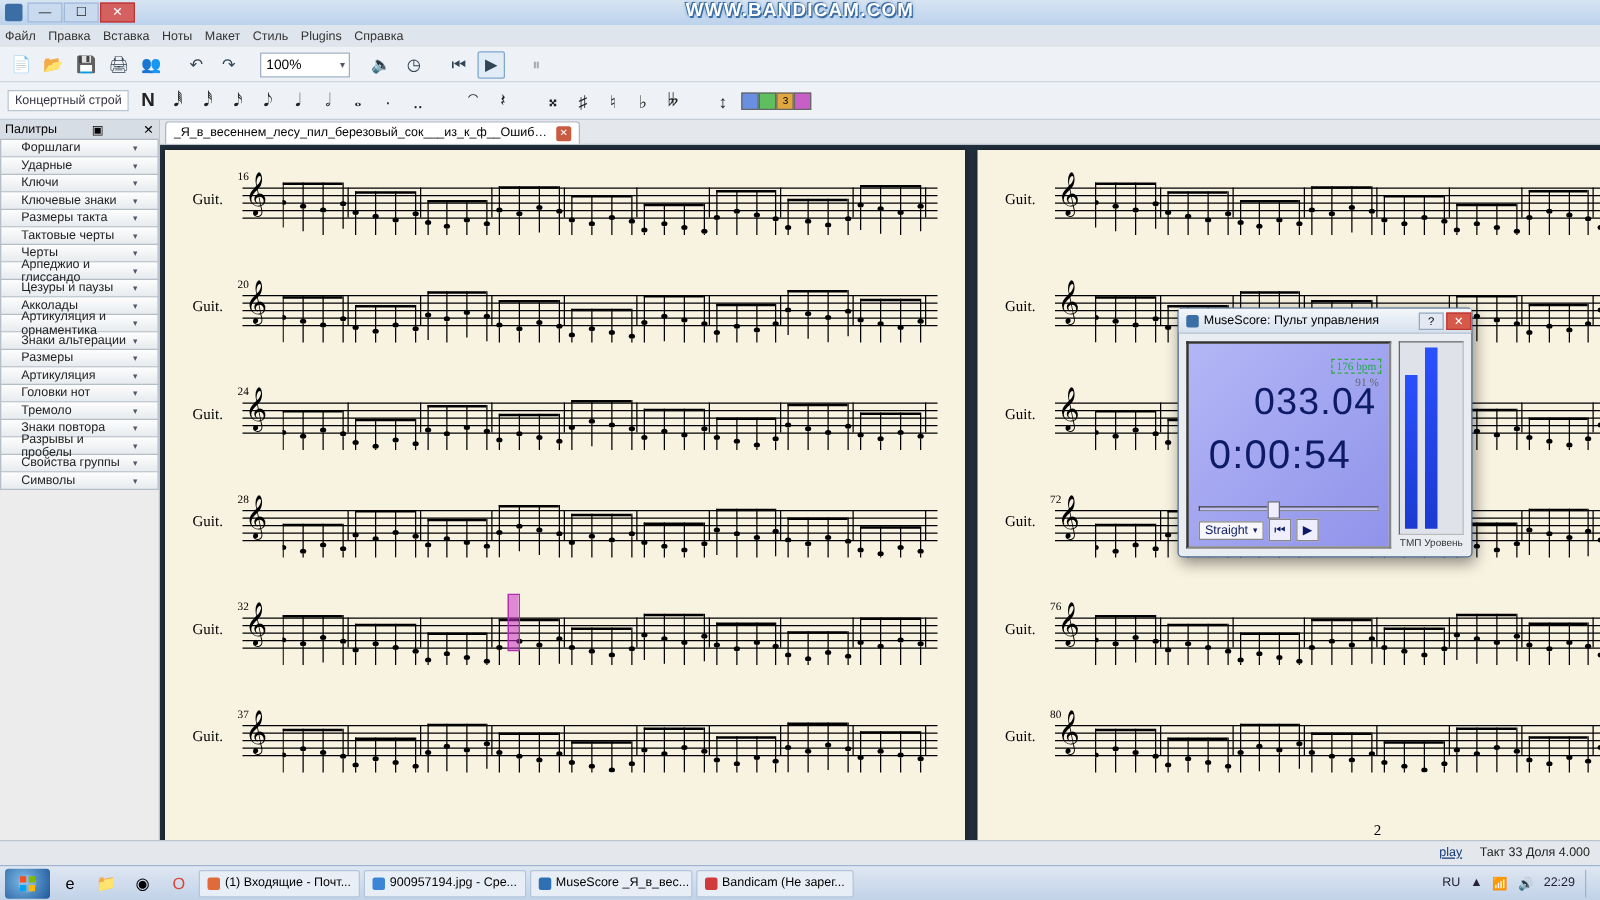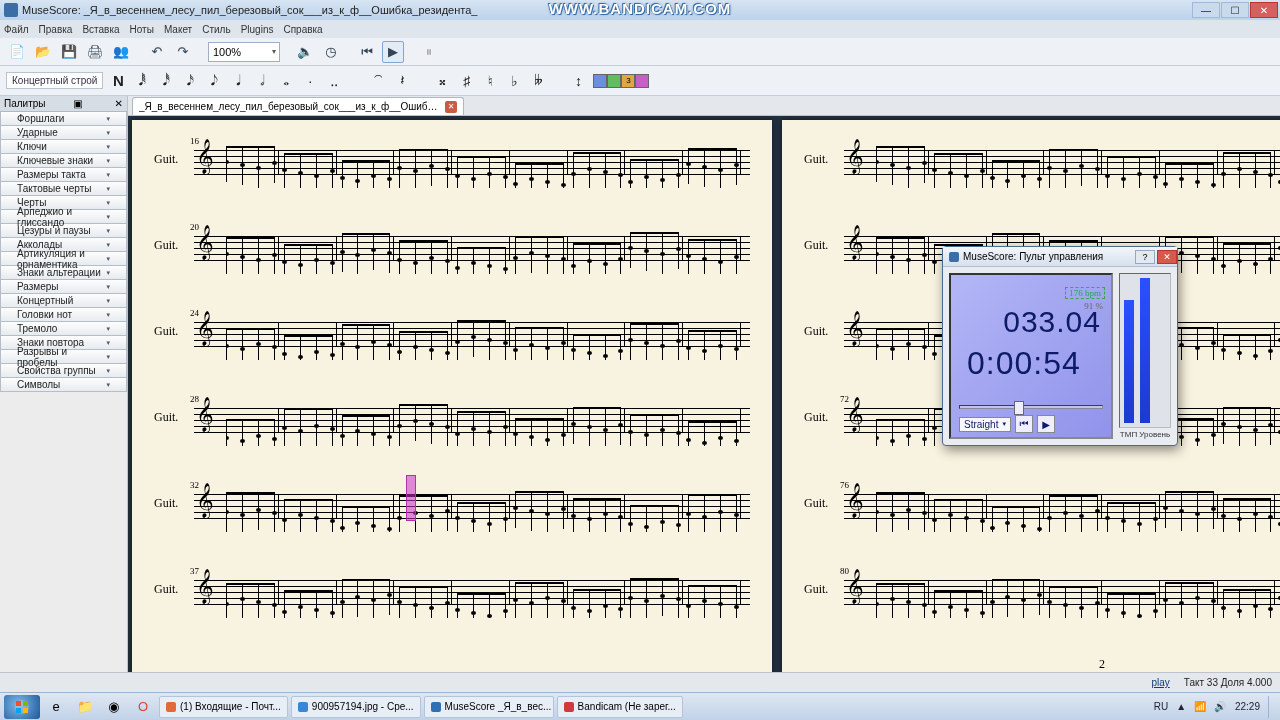--- a/index.html
+++ b/index.html
@@ -100,21 +100,20 @@
 .tbicon { width: 26px; height: 24px; display: flex; align-items: center; justify-content: center; font-size: 13px; cursor: pointer; border-radius: 2px; }
 .tasktab { height: 22px; max-width: 130px; background: #e8eef6; border: 1px solid #b3c5db; border-radius: 2px; display: flex; align-items: center; padding: 0 6px; gap: 4px; cursor: pointer; overflow: hidden; white-space: nowrap; }
 .tasktab .dot { width: 10px; height: 10px; border-radius: 2px; flex-shrink: 0; }
 .tray { margin-left: auto; display: flex; align-items: center; gap: 8px; color: #223; }
 </style>
 </head>
 <body>
 
 <div class="titlebar">
   <span style="width:14px;height:14px;background:#3a6ea5;border-radius:2px;margin-right:4px"></span>
-  <span class="caption">MuseScore:  _Я_в_весеннем_лесу_пил_березовый_сок___из_к_ф__Ошибка_резидента_</span>
   <span class="watermark">WWW.BANDICAM.COM</span>
   <div class="winbtns">
     <div class="winbtn">—</div>
     <div class="winbtn">☐</div>
     <div class="winbtn close">✕</div>
   </div>
 </div>
 
 <div class="menubar">
   <span>Файл</span>
@@ -196,21 +195,21 @@
         <div class="prow">Ключевые знаки</div>
         <div class="prow">Размеры такта</div>
         <div class="prow">Тактовые черты</div>
         <div class="prow">Черты</div>
         <div class="prow">Арпеджио и глиссандо</div>
         <div class="prow">Цезуры и паузы</div>
         <div class="prow">Акколады</div>
         <div class="prow">Артикуляция и орнаментика</div>
         <div class="prow">Знаки альтерации</div>
         <div class="prow">Размеры</div>
-        <div class="prow">Концертный</div>
+        <div class="prow">Артикуляция</div>
         <div class="prow">Головки нот</div>
         <div class="prow">Тремоло</div>
         <div class="prow">Знаки повтора</div>
         <div class="prow">Разрывы и пробелы</div>
         <div class="prow">Свойства группы</div>
         <div class="prow">Символы</div>
       </div>
   </div>
 
   <div style="flex:1;display:flex;flex-direction:column">

